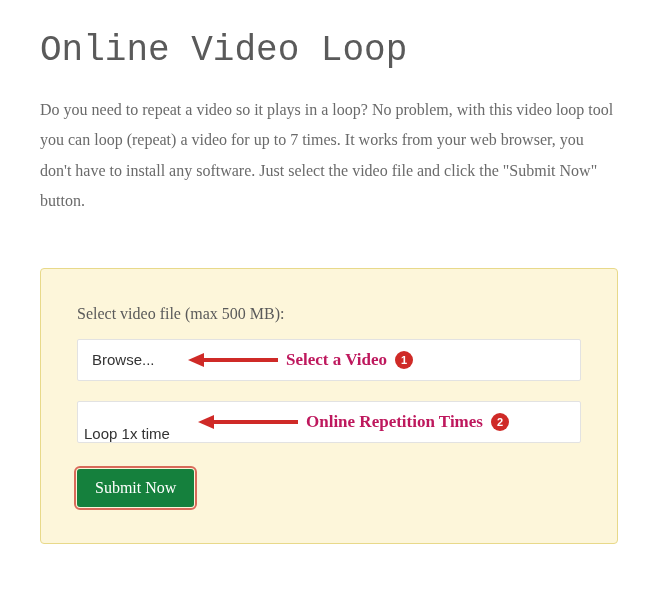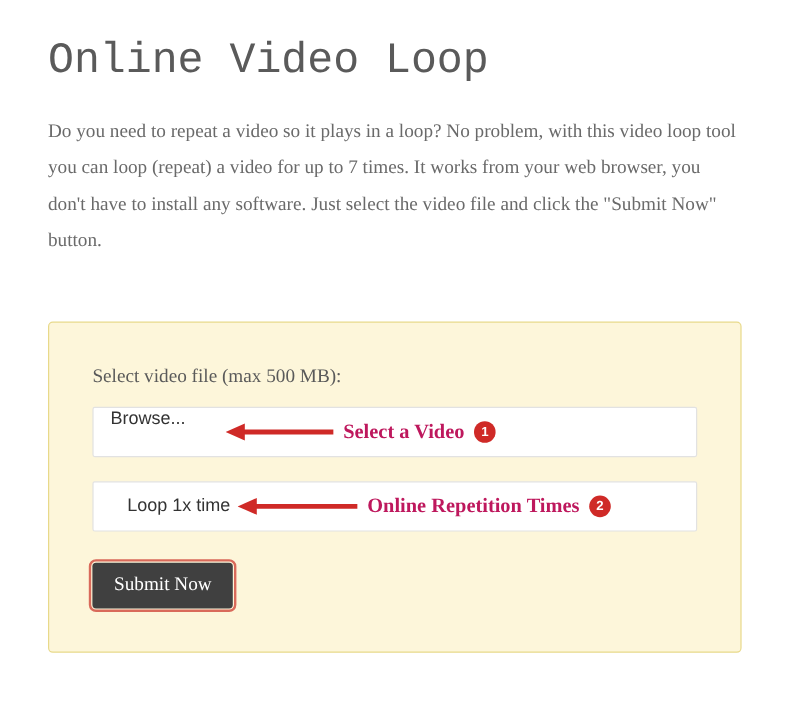--- a/index.html
+++ b/index.html
@@ -37,44 +37,44 @@
     color: #5a5a5a;
     margin-bottom: 16px;
     display: block;
   }
   .file-input-wrap {
     background: #ffffff;
     border: 1px solid #e2e2e2;
     border-radius: 2px;
     height: 42px;
     display: flex;
-    align-items: flex-start;
+    align-items: center;
     padding: 0 14px;
     margin-bottom: 20px;
     font-family: -apple-system, 'Segoe UI', Arial, sans-serif;
     font-size: 15px;
     color: #333;
     position: relative;
   }
   .select-wrap {
     background: #ffffff;
     border: 1px solid #e2e2e2;
     border-radius: 2px;
     height: 42px;
     display: flex;
-    align-items: center;
-    padding: 0 28px;
+    align-items: flex-end;
+    padding: 0 6px;
     margin-bottom: 26px;
     font-family: -apple-system, 'Segoe UI', Arial, sans-serif;
     font-size: 15px;
     color: #333;
     position: relative;
   }
   .submit-btn {
-    background: #404040;
+    background: #15803d;
     border: none;
     outline: 2px solid #d96a5a;
     outline-offset: 1px;
     color: #ffffff;
     font-family: Georgia, serif;
     font-size: 16px;
     padding: 10px 18px;
     border-radius: 3px;
     cursor: pointer;
   }

